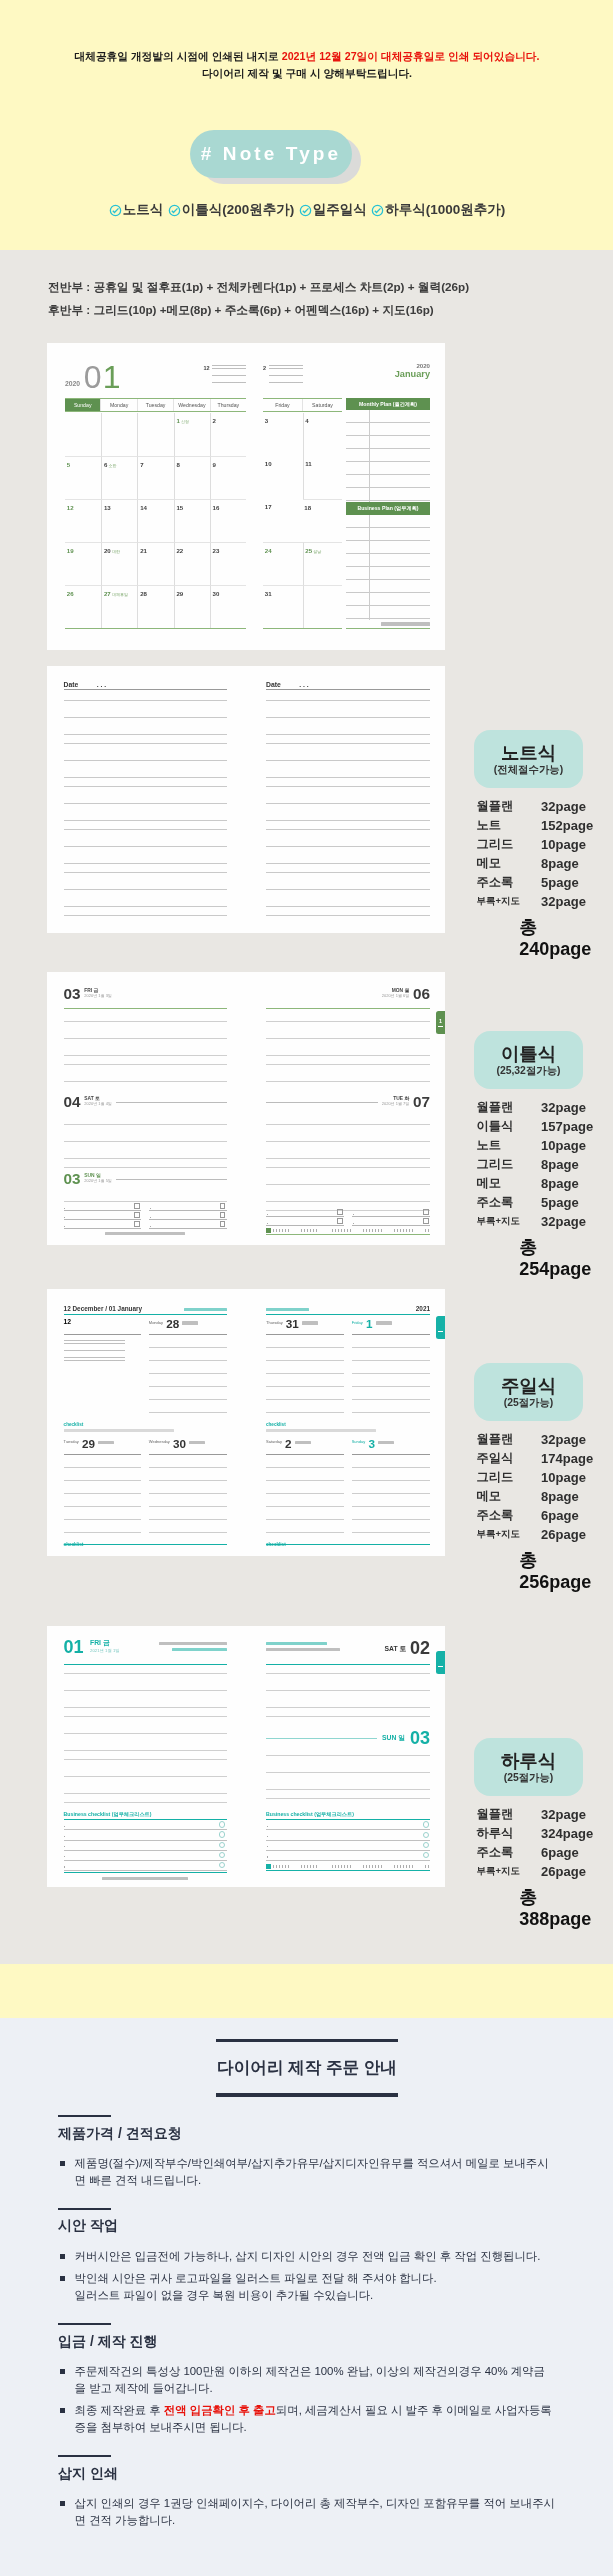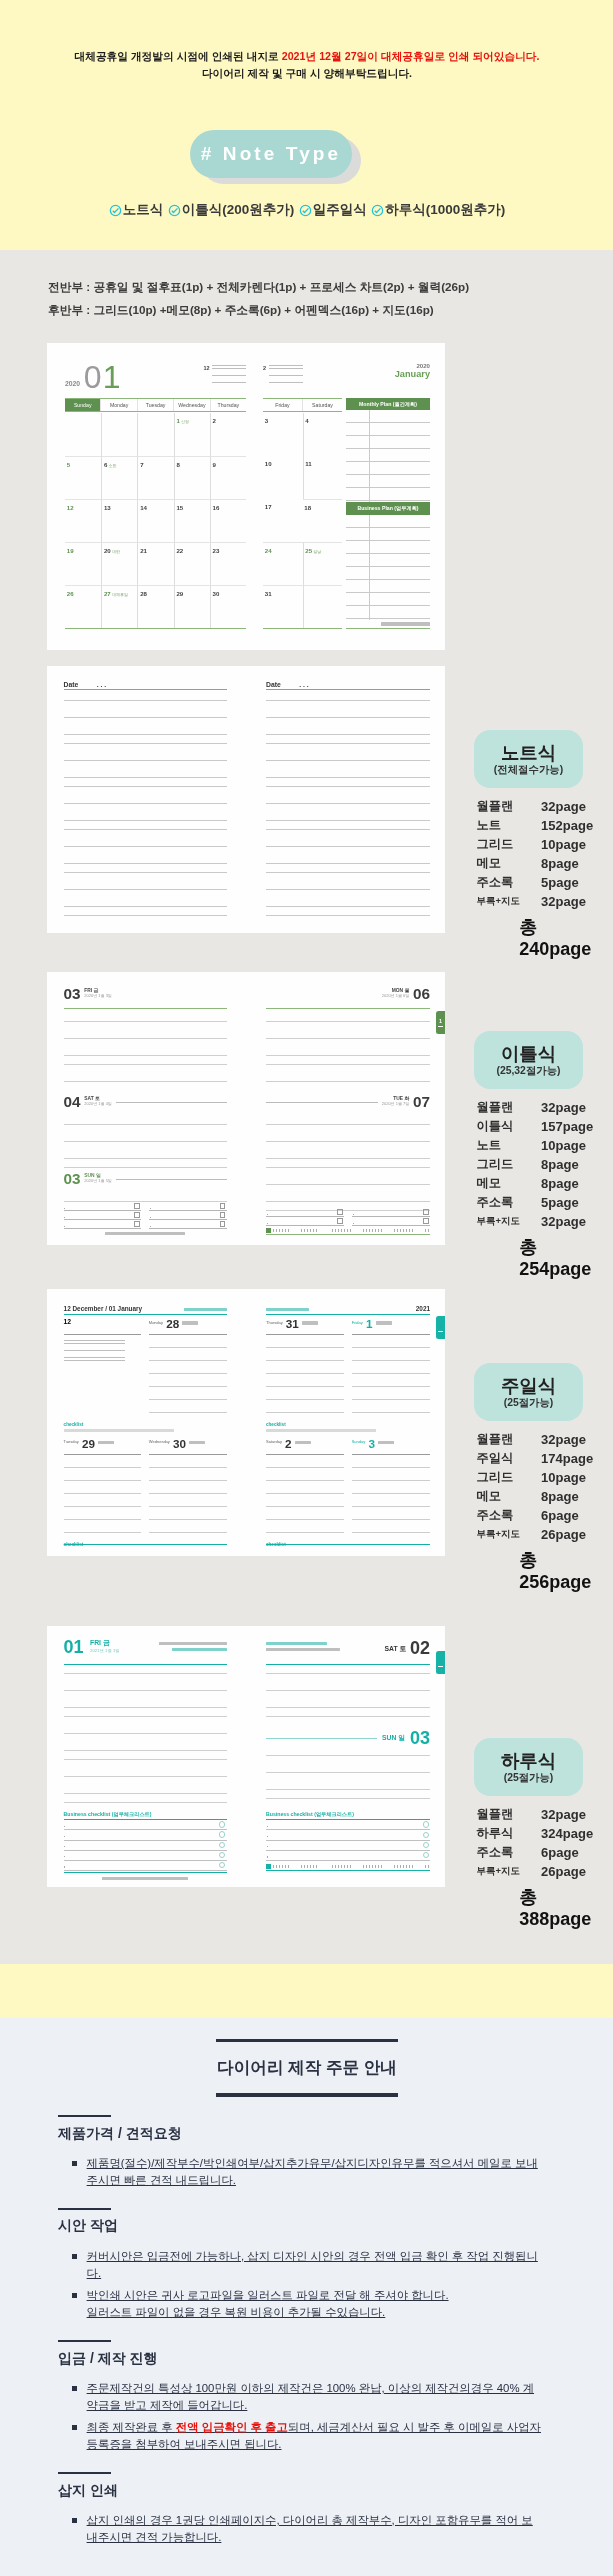--- a/index.html
+++ b/index.html
@@ -197,21 +197,21 @@
 
   
   .order{position:absolute;top:2018px;left:0;width:614px;height:558px;background:#edf0f5;color:#2a3142;}
   .o-title-wrap{width:182px;margin:21px auto 0;text-align:center;}
   .o-bar{height:3.1px;background:#2a3142;}
   .o-title{font-size:16.6px;font-weight:bold;padding:14.7px 0;}
   .o-body{padding:0 58px;}
   .o-sec{margin-top:18.4px;}
   .o-minibar{width:53px;height:2.5px;background:#2a3142;margin-bottom:7.4px;}
   .o-head{font-size:14px;font-weight:bold;margin:0 0 12.3px;}
-  .o-list{list-style:none;margin:12px;padding:0;text-decoration:underline;}
+  .o-list{list-style:none;margin:0;padding:0;}
   .o-list li{position:relative;padding-left:16.6px;font-size:11.4px;line-height:17px;margin-bottom:5.5px;}
   .o-list li::before{content:'';position:absolute;left:1.8px;top:6.1px;width:4.9px;height:4.9px;background:#2a3142;}
   .o-red{color:#e8130c;font-weight:bold;}
   .o-line2{display:block;}
 </style>
 </head>
 <body>
 
 <div class="page">
 

